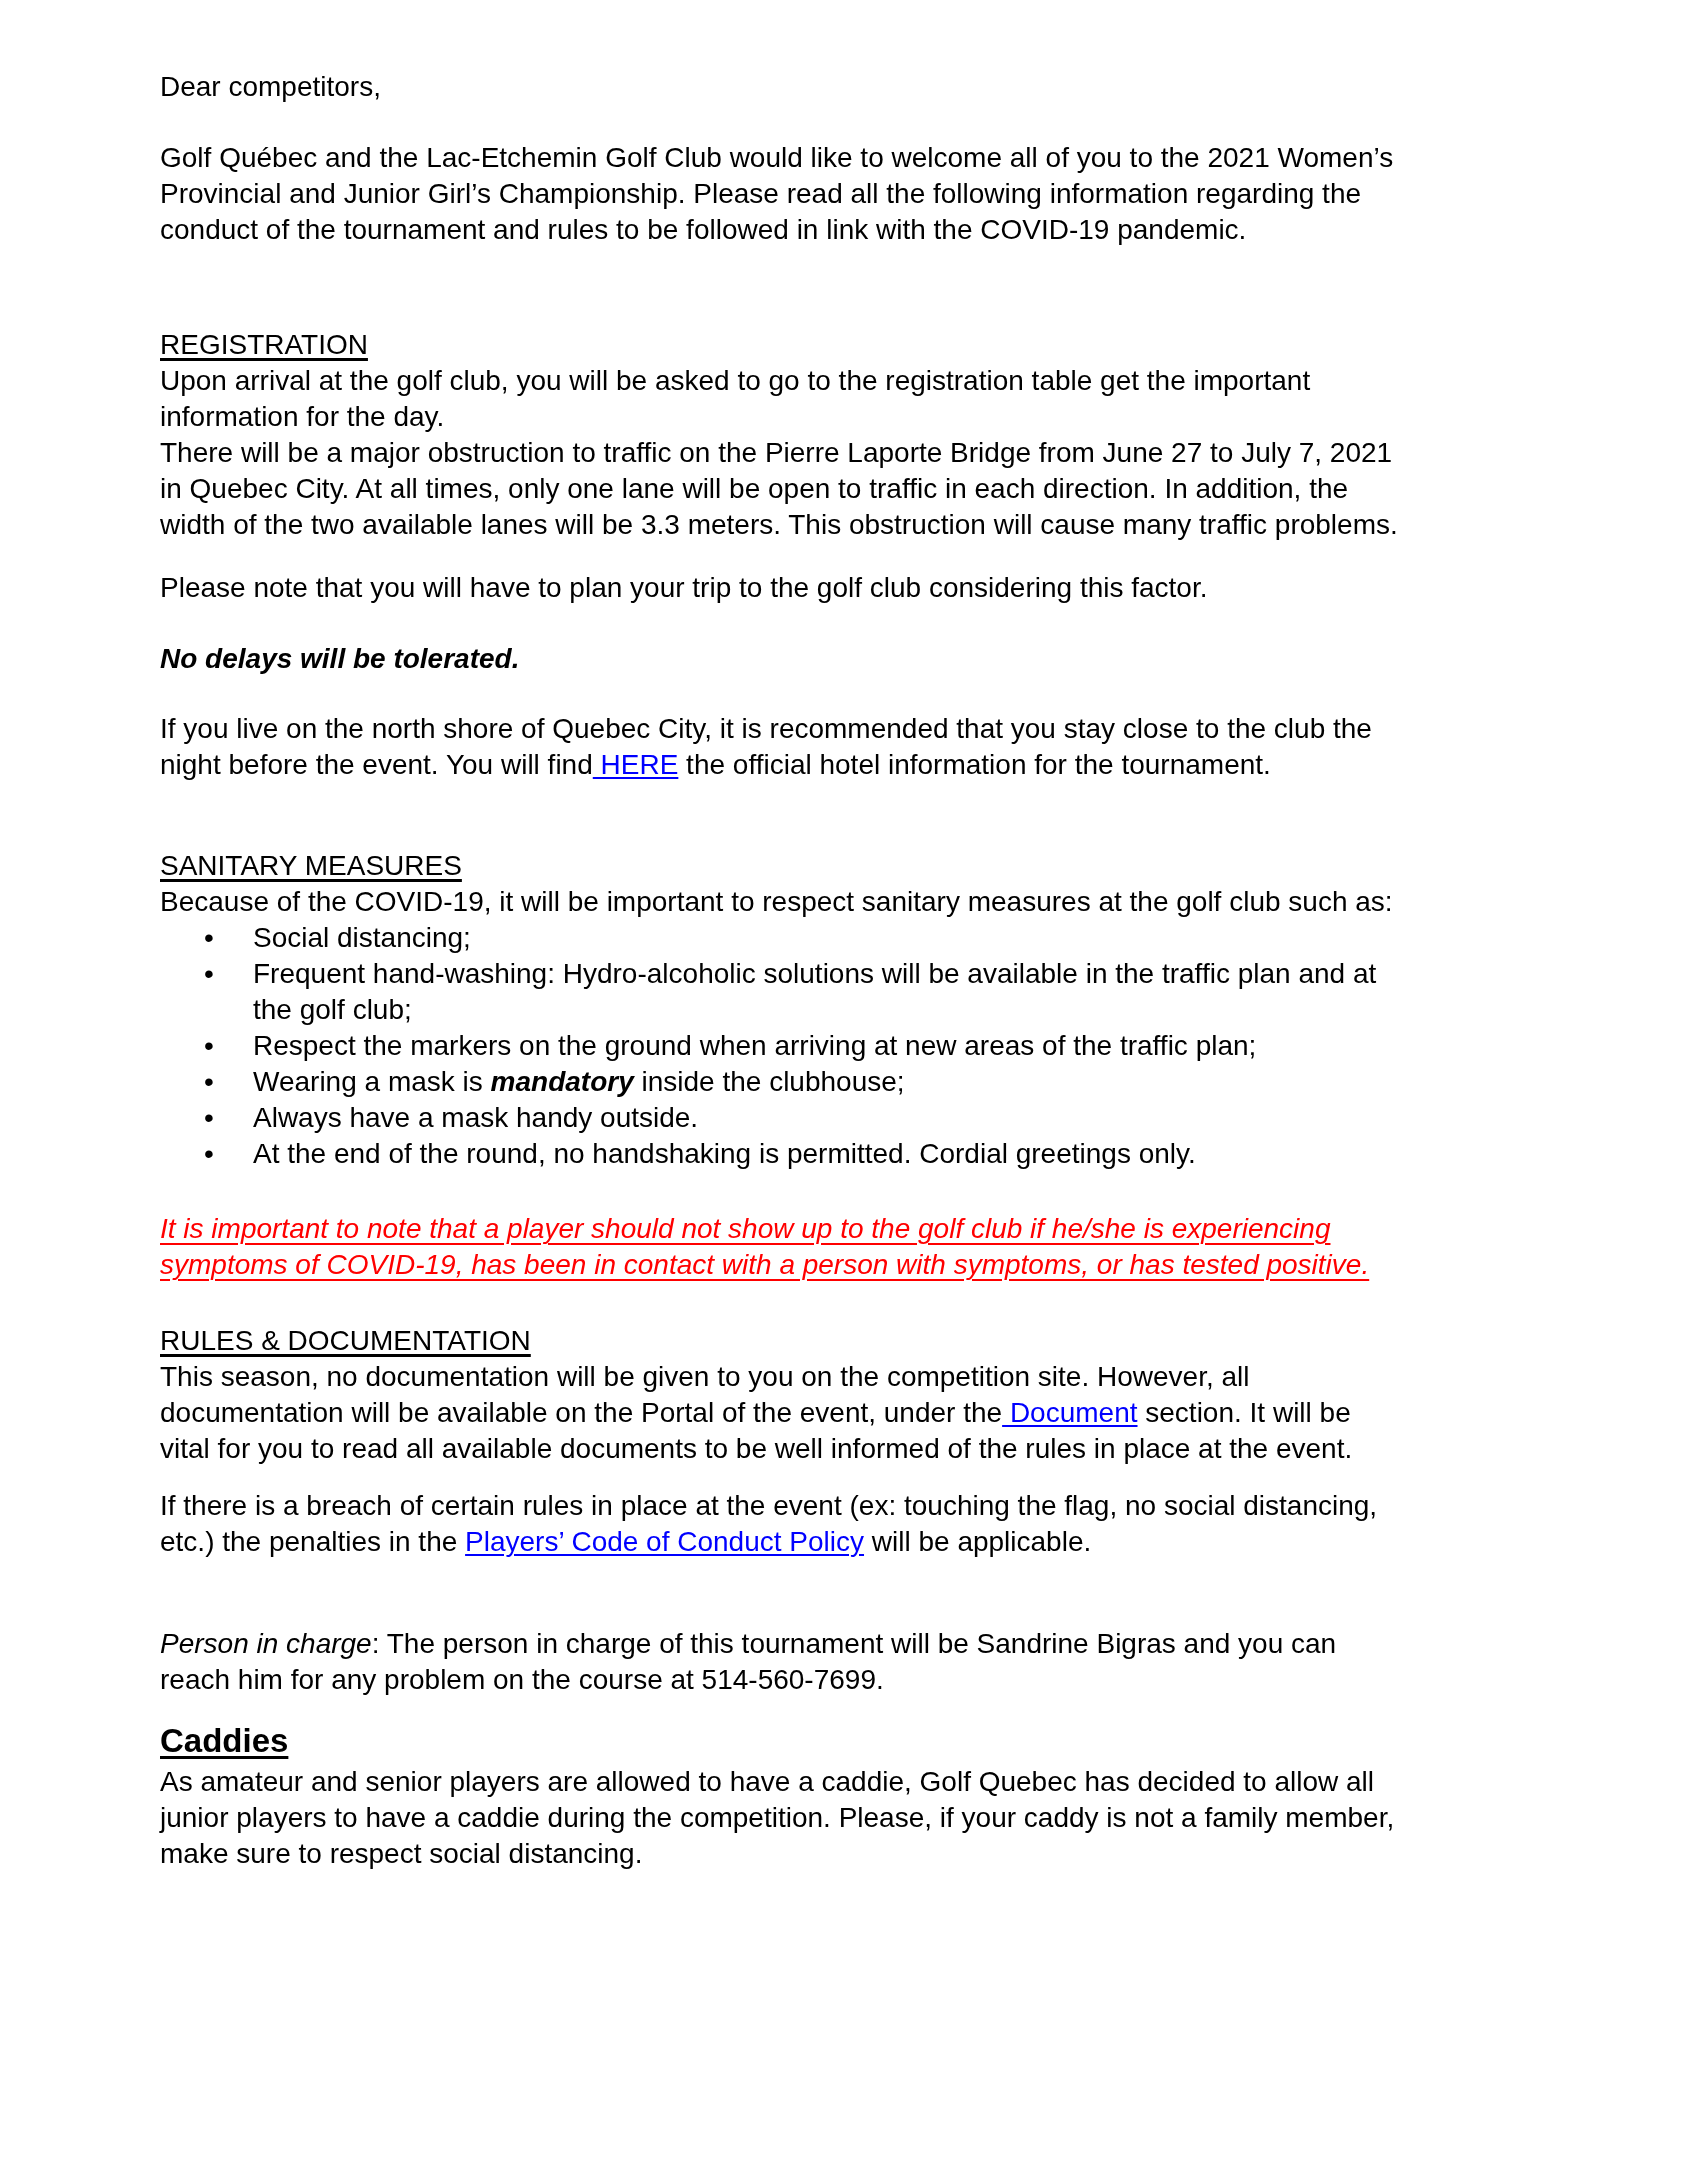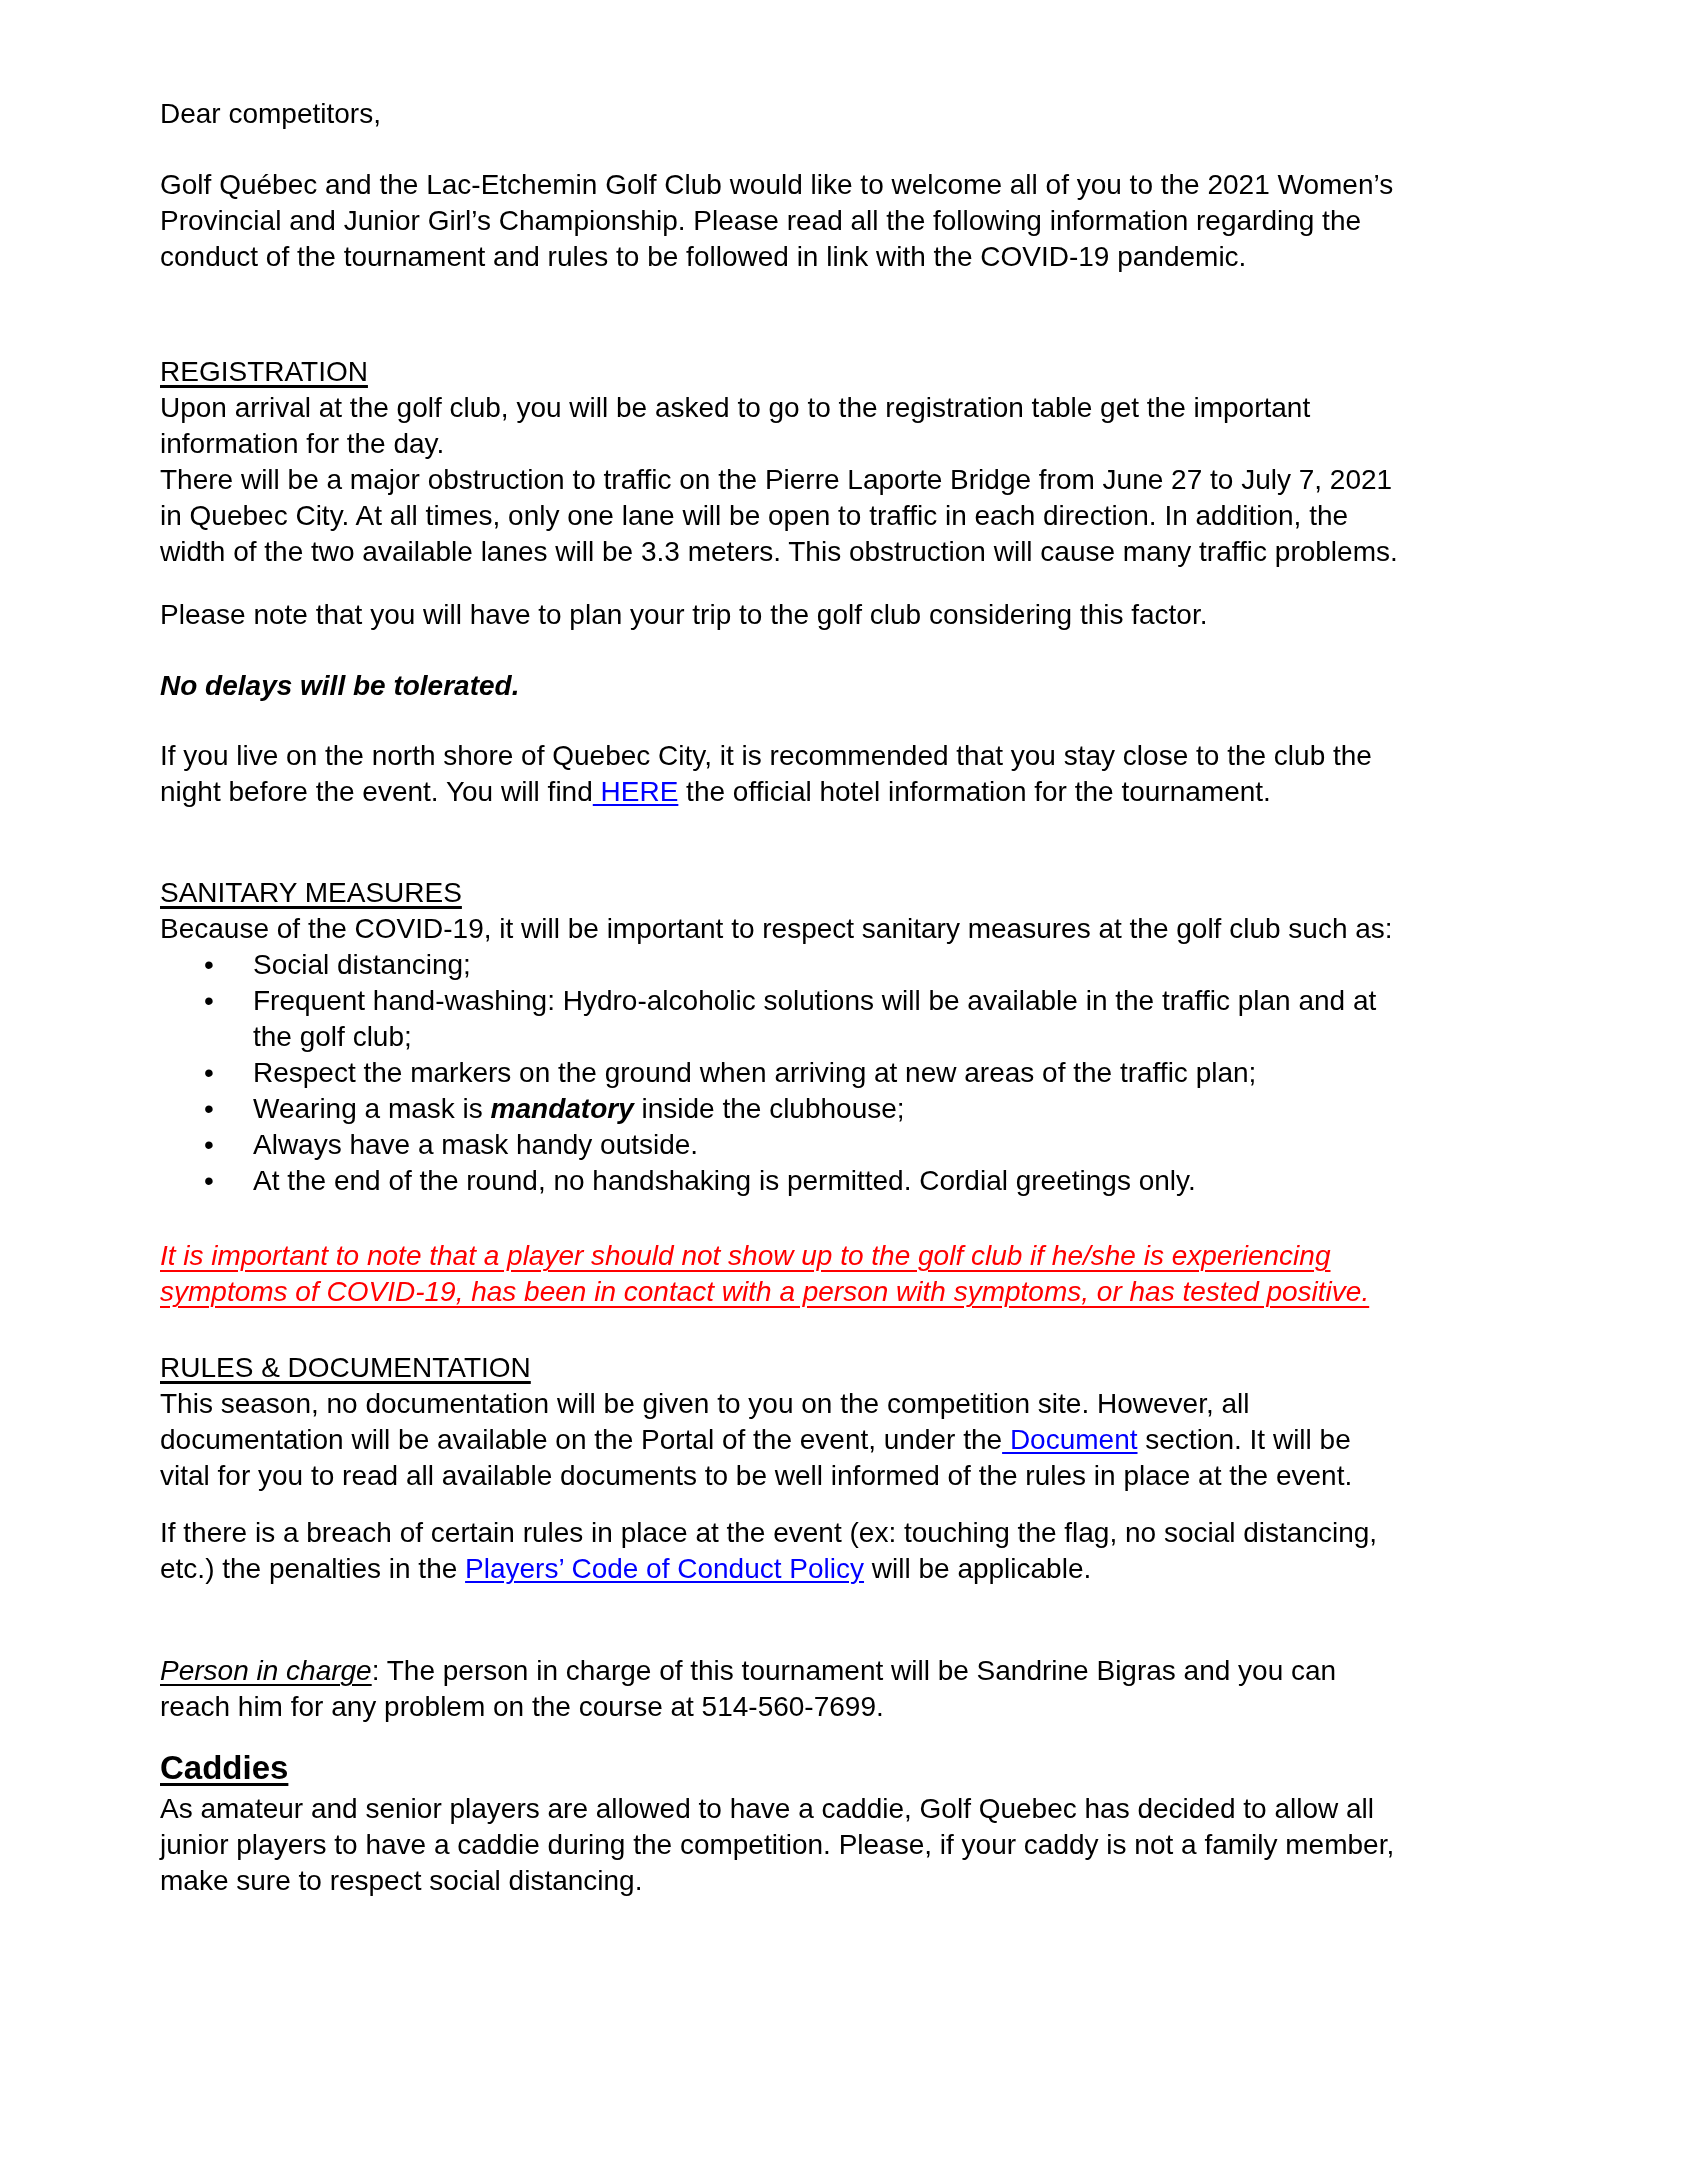--- a/index.html
+++ b/index.html
@@ -15,21 +15,21 @@
     font-family:"Liberation Sans","DejaVu Sans",sans-serif;
   }
   .page{
     width:1687px;
     height:2183px;
     background:var(--bg);
     margin:0 auto;
     overflow:hidden;
   }
   .content{
-    padding:96px 156px 0 160px;
+    padding:69px 156px 0 160px;
     color:var(--text);
   }
   p{
     margin:0;
     font-size:28px;
     line-height:36px;
     white-space:pre-line;
     color:var(--text);
   }
   .heading{
@@ -59,21 +59,20 @@
   }
   .warning-note{
     color:var(--warning);
     font-style:italic;
     text-decoration:underline;
     text-decoration-thickness:1.7px;
     text-underline-offset:5px;
   }
   .italic-underline{
     font-style:italic;
-    text-decoration:underline;
     text-decoration-thickness:1.7px;
     text-underline-offset:4.2px;
   }
   ul.bullets{
     margin:0;
     padding:0 0 0 93px;
     list-style:none;
   }
   ul.bullets li{
     position:relative;

